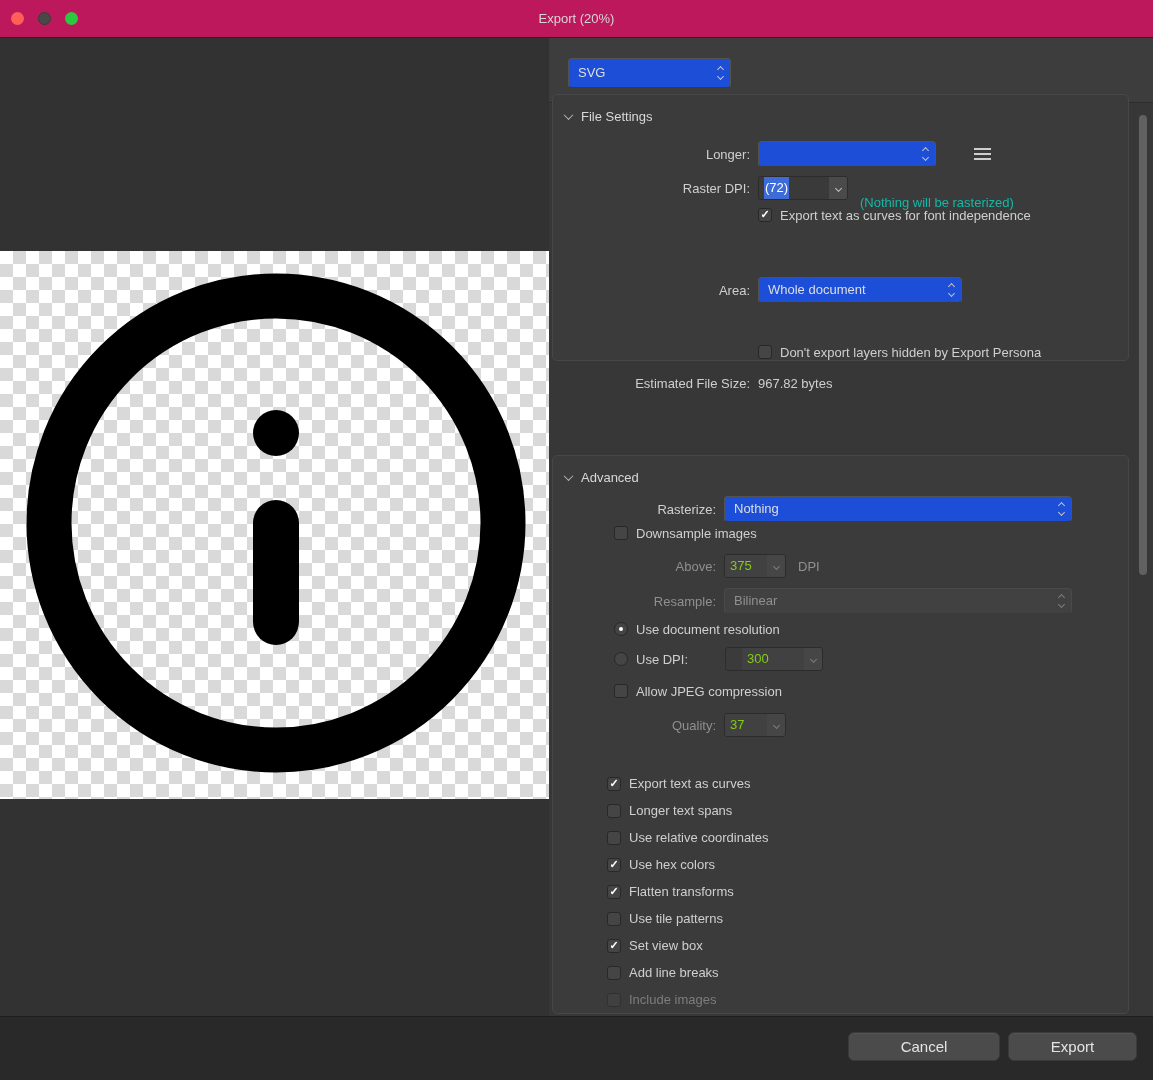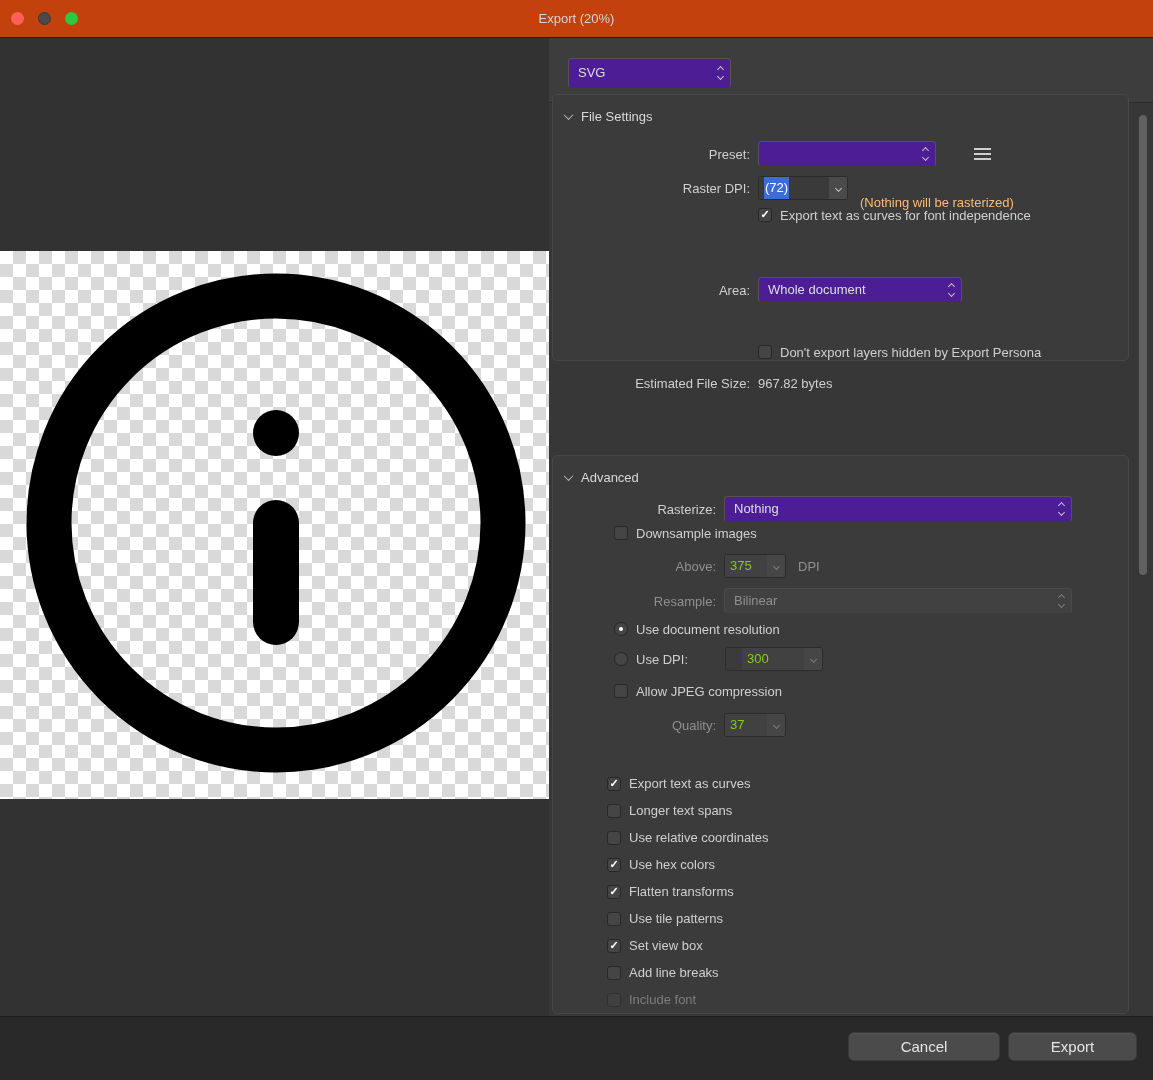--- a/index.html
+++ b/index.html
@@ -1,41 +1,41 @@
 <!DOCTYPE html>
 <html><head>
 <meta charset="utf-8">
 <style>
   * { margin:0; padding:0; box-sizing:border-box; }
   html,body { background:#1e1e1e; }
   body { font-family:"Liberation Sans", sans-serif; font-size:13px; color:#cfcfcf; }
   .app { position:relative; width:1153px; height:1080px; background:#323232; overflow:hidden; }
 
   
-  .titlebar { position:absolute; top:0; left:0; width:1153px; height:38px; background:#c2410c; border-bottom:1px solid #1f1f1f; display:flex; align-items:center; }
+  .titlebar { position:absolute; top:0; left:0; width:1153px; height:38px; background:#be185d; border-bottom:1px solid #1f1f1f; display:flex; align-items:center; }
   .traffic { position:absolute; left:11px; top:12px; display:flex; gap:14px; }
   .tl { width:13px; height:13px; border-radius:50%; }
   .tl.red { background:#ff5f57; }
   .tl.mid { background:#494949; border:1px solid #3a3a3a; }
   .tl.green { background:#2bc840; }
   .win-title { width:100%; text-align:center; color:#d6d6d6; font-size:13px; }
 
   
   .preview { position:absolute; left:0; top:38px; width:549px; height:978px; background:#323232; }
   .checker { position:absolute; left:0; top:213px; width:549px; height:548px;
     background-image:conic-gradient(#d9d9d9 25%, #ffffff 25% 50%, #d9d9d9 50% 75%, #ffffff 75%);
     background-size:26px 26px; }
   .info-svg { position:absolute; left:0; top:0; }
 
   
   .panel { position:absolute; left:549px; top:38px; width:604px; height:978px; background:#373737; }
   .format-strip { position:absolute; left:0; top:0; width:604px; height:65px; background:#3d3d3d; border-bottom:1px solid #2c2c2c; }
 
   
-  .dropdown { position:relative; height:26px; line-height:24px; background:#4c1d95; border:1px solid #535353; border-bottom-color:#3a3a3a; border-radius:4px; padding:0 24px 0 9px; color:#dedede; cursor:default; overflow:hidden; white-space:nowrap; }
+  .dropdown { position:relative; height:26px; line-height:24px; background:#1d4ed8; border:1px solid #535353; border-bottom-color:#3a3a3a; border-radius:4px; padding:0 24px 0 9px; color:#dedede; cursor:default; overflow:hidden; white-space:nowrap; }
   .dropdown.big { height:30px; line-height:28px; }
   .stepper { position:absolute; right:7px; top:50%; transform:translateY(-50%); display:flex; flex-direction:column; gap:2px; }
   .chev { width:5px; height:5px; border:solid #c2c2c2; border-width:0 1.5px 1.5px 0; }
   .chev.up { transform:rotate(-135deg); }
   .chev.down { transform:rotate(45deg); }
   .dropdown.disabled { background:#414141; border-color:#4a4a4a #4a4a4a #3b3b3b; }
   .dropdown.disabled .dd-value { color:#8f8f8f; }
   .dropdown.disabled .chev { border-color:#7d7d7d; }
 
   
@@ -122,42 +122,42 @@
       </div>
     </div>
 
     <div class="section fs" style="top:56px; height:267px;">
       <div class="section-header">
         <span class="disclosure"></span>
         <span class="section-title">File Settings</span>
       </div>
 
       <div class="fs-row" style="top:46px; height:26px;">
-        <span class="row-label">Preset:</span>
+        <span class="row-label">Longer:</span>
         <div class="dropdown" style="width:178px;">
           <span class="dd-value"></span>
           <span class="stepper">
               <span class="chev up"></span>
               <span class="chev down"></span>
             </span>
         </div>
         <span class="menu-icon">
             <span class="bars"></span>
           </span>
       </div>
 
       <div class="fs-row" style="top:81px; height:24px;">
         <span class="row-label">Raster DPI:</span>
         <div class="combo" style="width:90px;">
           <span class="combo-text"><span class="sel">(72)</span></span>
           <span class="combo-arrow">
               <span class="chev down"></span>
             </span>
         </div>
-        <span style="margin-left:12px; color:#fdba74; white-space:nowrap;margin-top:29px;">(Nothing will be rasterized)</span>
+        <span style="margin-left:12px; color:#14b8a6; white-space:nowrap;margin-top:29px;">(Nothing will be rasterized)</span>
       </div>
 
       <div class="fs-row is-checked" style="top:111px; height:18px;">
         <span class="indent-fs"></span>
         <span class="checkbox"></span>
         <span class="check-label">Export text as curves for font independence</span>
       </div>
 
       <div class="fs-row" style="top:182px; height:26px;">
         <span class="row-label">Area:</span>
@@ -289,21 +289,21 @@
         <div class="check-item is-checked">
           <span class="checkbox"></span>
           <span class="check-label">Set view box</span>
         </div>
         <div class="check-item">
           <span class="checkbox"></span>
           <span class="check-label">Add line breaks</span>
         </div>
         <div class="check-item is-disabled">
           <span class="checkbox"></span>
-          <span class="check-label">Include font</span>
+          <span class="check-label">Include images</span>
         </div>
       </div>
     </div>
 
     <div class="scroll-thumb"></div>
   </div>
 
   <div class="footer">
     <button class="btn cancel">Cancel</button>
     <button class="btn export">Export</button>

